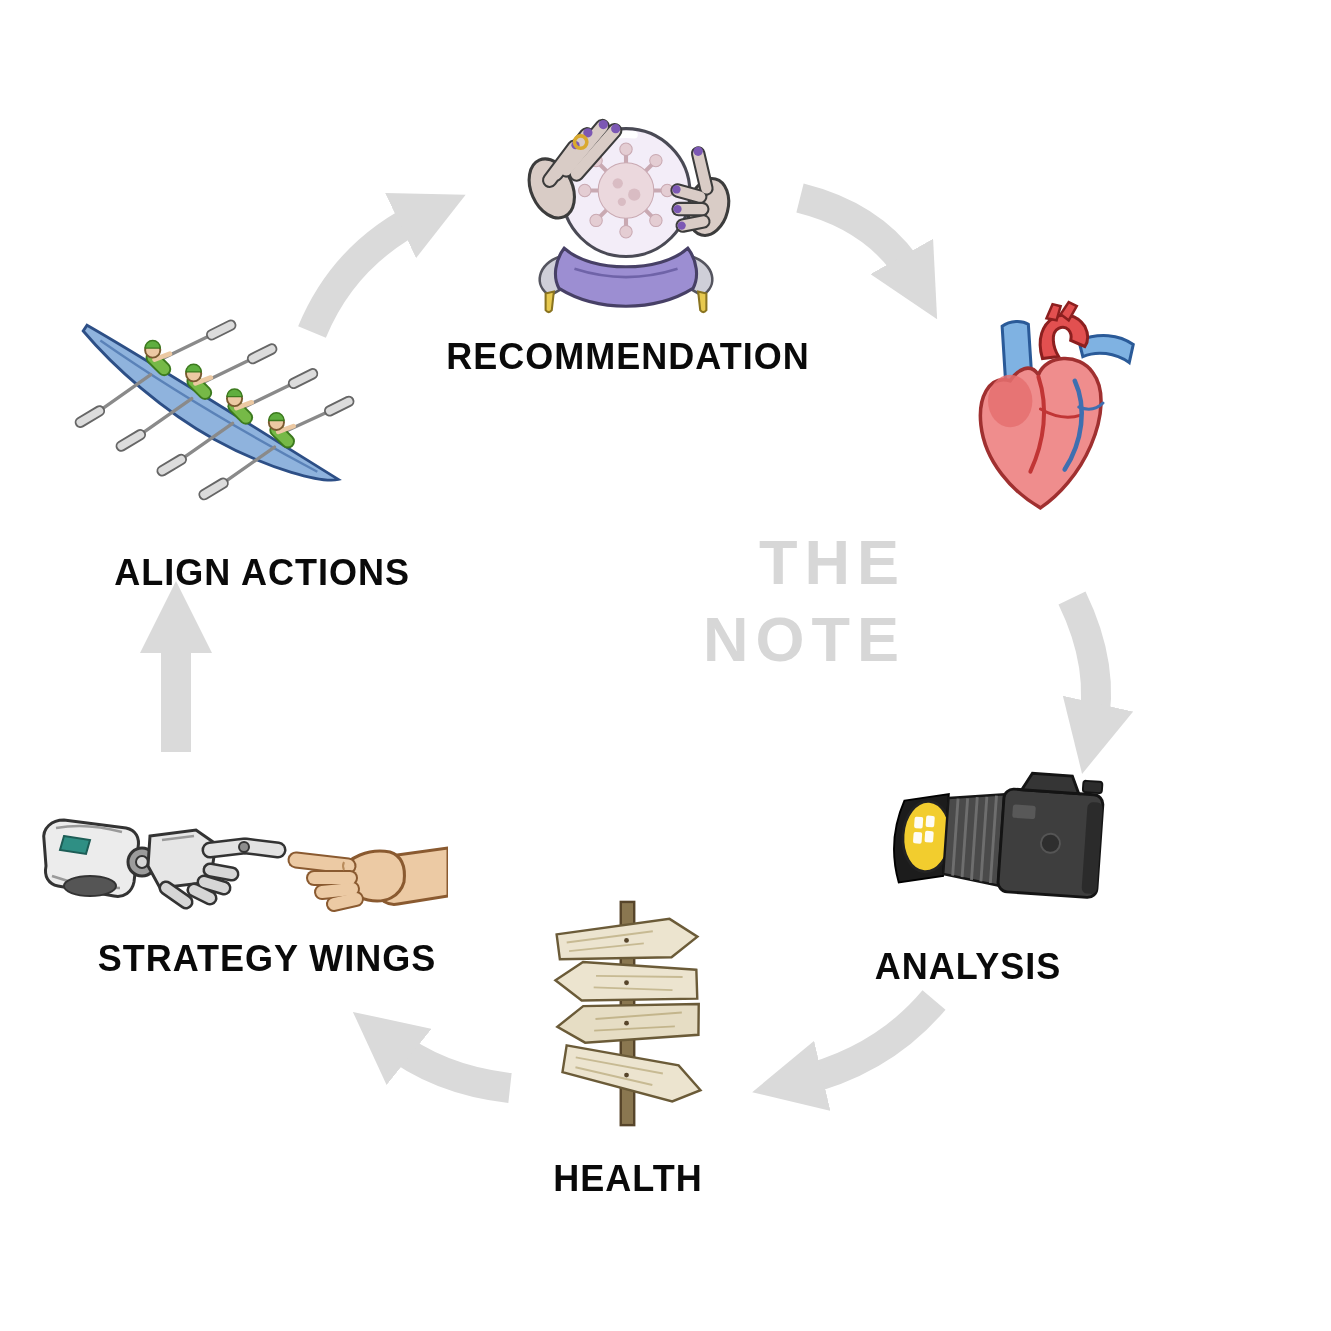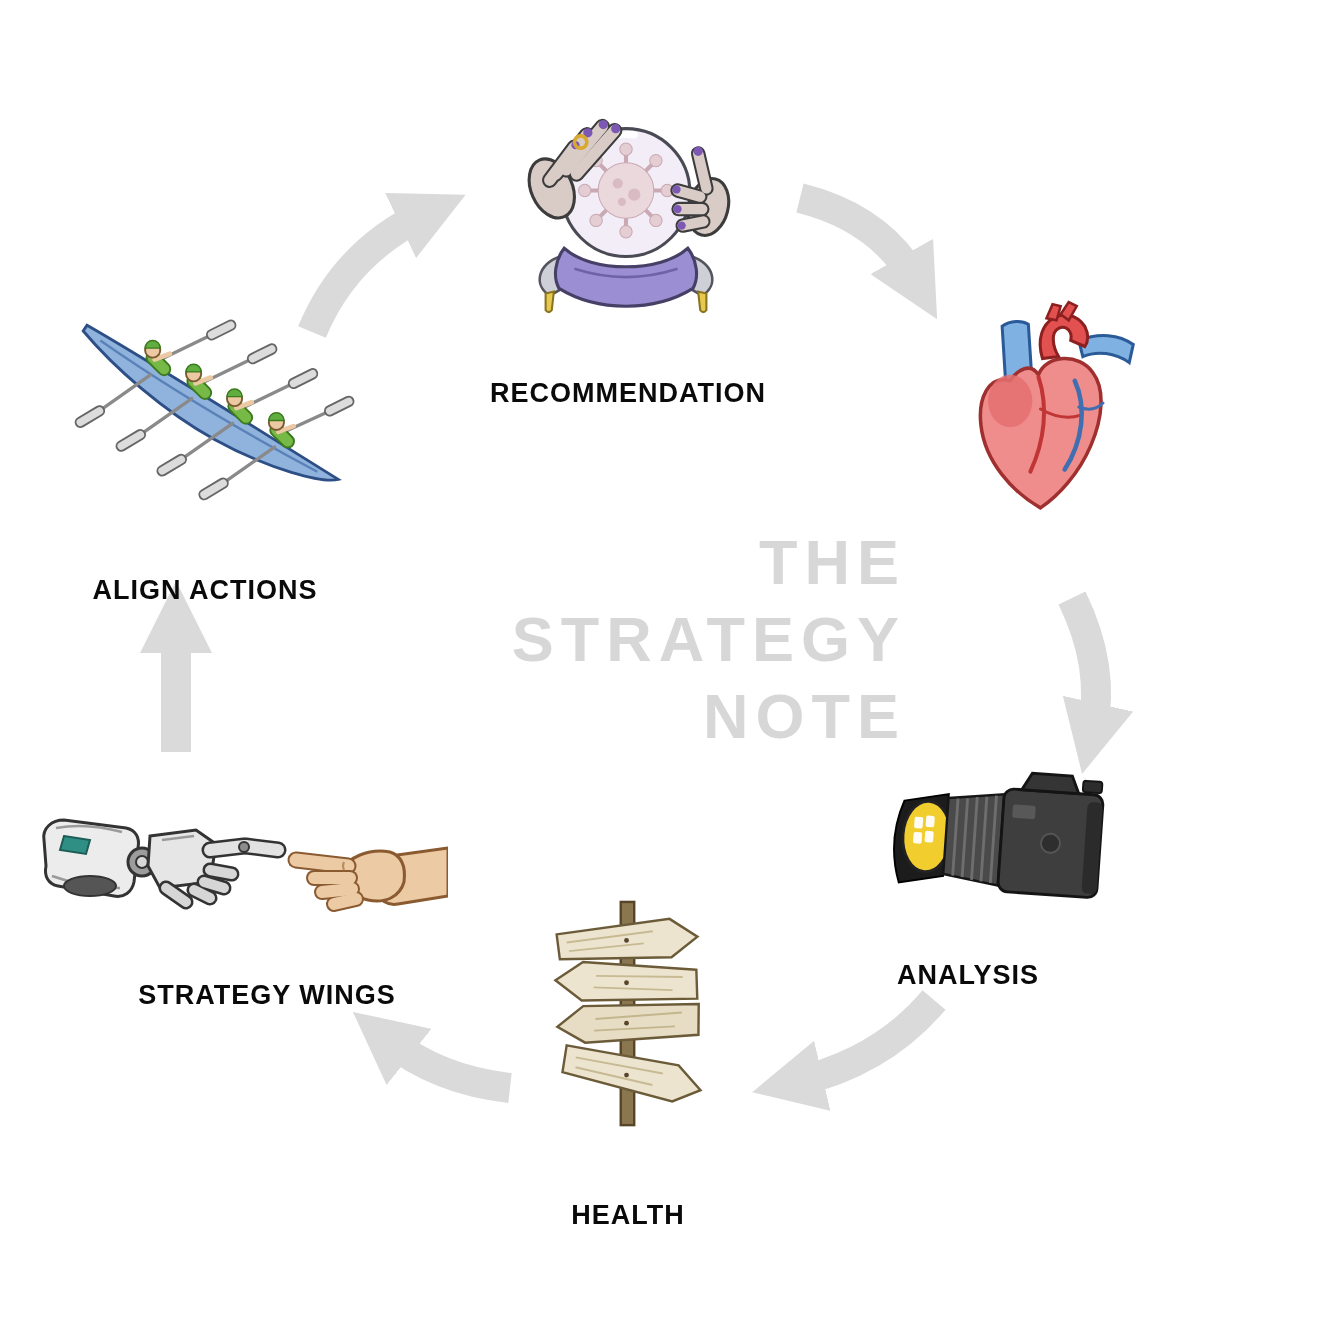--- a/index.html
+++ b/index.html
@@ -18,28 +18,27 @@
     overflow: hidden;
     font-family: "Liberation Sans", sans-serif;
   }
   .arrows-layer { position: absolute; left: 0; top: 0; }
   .arrow { stroke: var(--arrow-color); stroke-width: 30; fill: none; }
   .arrow-head { fill: var(--arrow-color); }
   .icon-box { position: absolute; }
   .icon-box svg { width: 100%; height: 100%; display: block; }
   .node-label {
     position: absolute;
-    font-size: 27px;
+    font-size: 36px;
     font-weight: 600;
     letter-spacing: 1px;
     line-height: 1.05;
     color: var(--label-color);
     text-align: center;
     white-space: nowrap;
-    margin-top: 41px;
   }
   .center-title {
     position: absolute;
     left: 350px; top: 524px; width: 556px;
     text-align: right;
     font-size: 63px;
     font-weight: 700;
     letter-spacing: 7px;
     line-height: 1.22;
     color: var(--center-text-color);
@@ -59,21 +58,20 @@
     <path class="arrow" d="M312,332 Q345,252 425,214" marker-end="url(#ah)"></path>
     <path class="arrow" d="M800,198 Q880,218 915,280" marker-end="url(#ah)"></path>
     <path class="arrow" d="M1072,598 Q1106,668 1092,730" marker-end="url(#ah)"></path>
     <path class="arrow" d="M934,1000 Q882,1062 796,1082" marker-end="url(#ah)"></path>
     <path class="arrow" d="M510,1088 Q438,1080 388,1040" marker-end="url(#ah)"></path>
     <path class="arrow" d="M176,752 L176,626" marker-end="url(#ah)"></path>
   </svg>
 
   <div class="center-title">
     <div>THE</div>
-    <div>STRATEGY</div>
     <div>NOTE</div>
   </div>
 
   <div class="icon-box" style="left:492px; top:82px; width:268px; height:250px;">
     <svg viewBox="0 0 260 240">
       <circle cx="130" cy="106" r="62" fill="#f3edf8" stroke="#4a4a55" stroke-width="3"></circle>
       <path d="M88,66 Q110,47 138,50" stroke="#ffffff" stroke-width="7" fill="none" stroke-linecap="round" opacity="0.9"></path>
       <g stroke="#c9a9b2">
         <g stroke-width="4">
           <line x1="130" y1="104" x2="130" y2="66"></line>
@@ -200,21 +198,21 @@
         </g>
         <rect x="118" y="32" width="104" height="108" rx="10" fill="#3e3e3e" stroke="#141414" stroke-width="3"></rect>
         <path d="M136,32 L146,14 L188,14 L196,32 Z" fill="#353535" stroke="#141414" stroke-width="3"></path>
         <rect x="200" y="18" width="20" height="12" rx="3" fill="#2c2c2c" stroke="#141414" stroke-width="2"></rect>
         <rect x="206" y="40" width="16" height="96" rx="6" fill="#2b2b2b"></rect>
         <rect x="128" y="48" width="24" height="14" rx="3" fill="#585858"></rect>
         <circle cx="170" cy="86" r="10" fill="#2e2e2e" stroke="#555555" stroke-width="2"></circle>
       </g>
     </svg>
   </div>
-  <div class="node-label" style="left:788px; top:920px; width:360px;">ANALYSIS</div>
+  <div class="node-label" style="left:788px; top:948px; width:360px;">ANALYSIS</div>
 
   <div class="icon-box" style="left:538px; top:895px; width:178px; height:238px;">
     <svg viewBox="0 0 185 245">
       <rect x="86" y="6" width="14" height="232" fill="#8a7750" stroke="#57452a" stroke-width="2.5"></rect>
       <g transform="rotate(-3 92 50)">
         <path d="M20,36 L138,26 L166,46 L138,66 L22,62 Z" fill="#ece4cf" stroke="#6b5b38" stroke-width="2.5"></path>
         <path d="M30,45 L120,38 M32,54 L110,50" stroke="#c7ba93" stroke-width="2" fill="none"></path>
       </g>
       <g transform="rotate(2 92 92)">
         <path d="M164,74 L46,70 L18,90 L46,110 L166,104 Z" fill="#ece4cf" stroke="#6b5b38" stroke-width="2.5"></path>
@@ -362,15 +360,15 @@
           <line x1="-56" y1="44" x2="-76" y2="56" stroke="#dcdcdc" stroke-width="8"></line>
         </g>
         <line x1="0" y1="-12" x2="12" y2="0" stroke="#3c7a1e" stroke-width="15" stroke-linecap="round"></line>
         <line x1="0" y1="-12" x2="12" y2="0" stroke="#76b947" stroke-width="11" stroke-linecap="round"></line>
         <line x1="2" y1="-10" x2="18" y2="-16" stroke="#ecc9a3" stroke-width="5" stroke-linecap="round"></line>
         <circle cx="0" cy="-20" r="8" fill="#ecc9a3" stroke="#7a5a30" stroke-width="2"></circle>
         <path d="M-8,-22 A8,8 0 0 1 8,-22 Z" fill="#5fae3f" stroke="#3c7a1e" stroke-width="1.5"></path>
       </g>
     </svg>
   </div>
-  <div class="node-label" style="left:0px; top:535px; width:410px;">ALIGN ACTIONS</div>
+  <div class="node-label" style="left:0px; top:554px; width:410px;text-align:right;">ALIGN ACTIONS</div>
 
 </div>
 
 </body></html>

